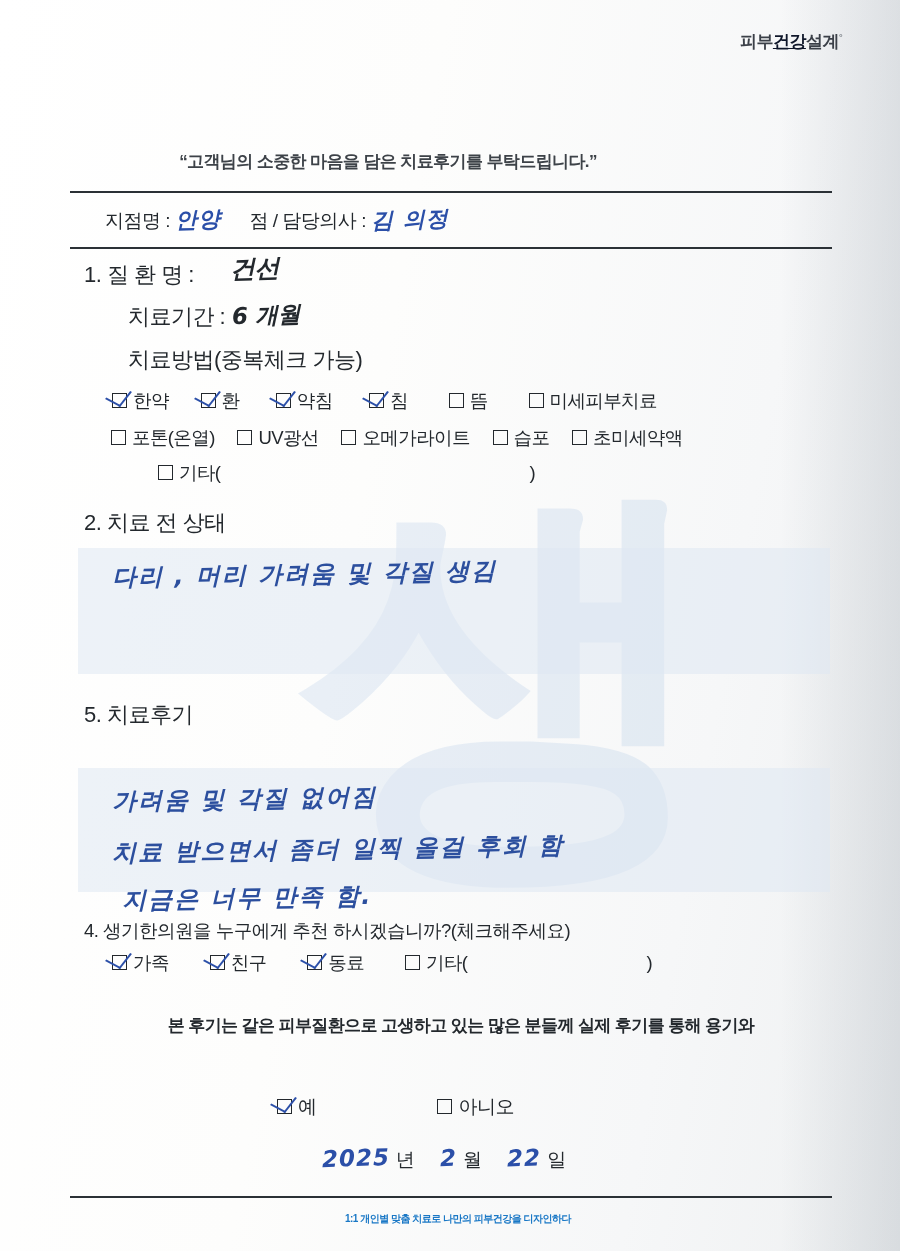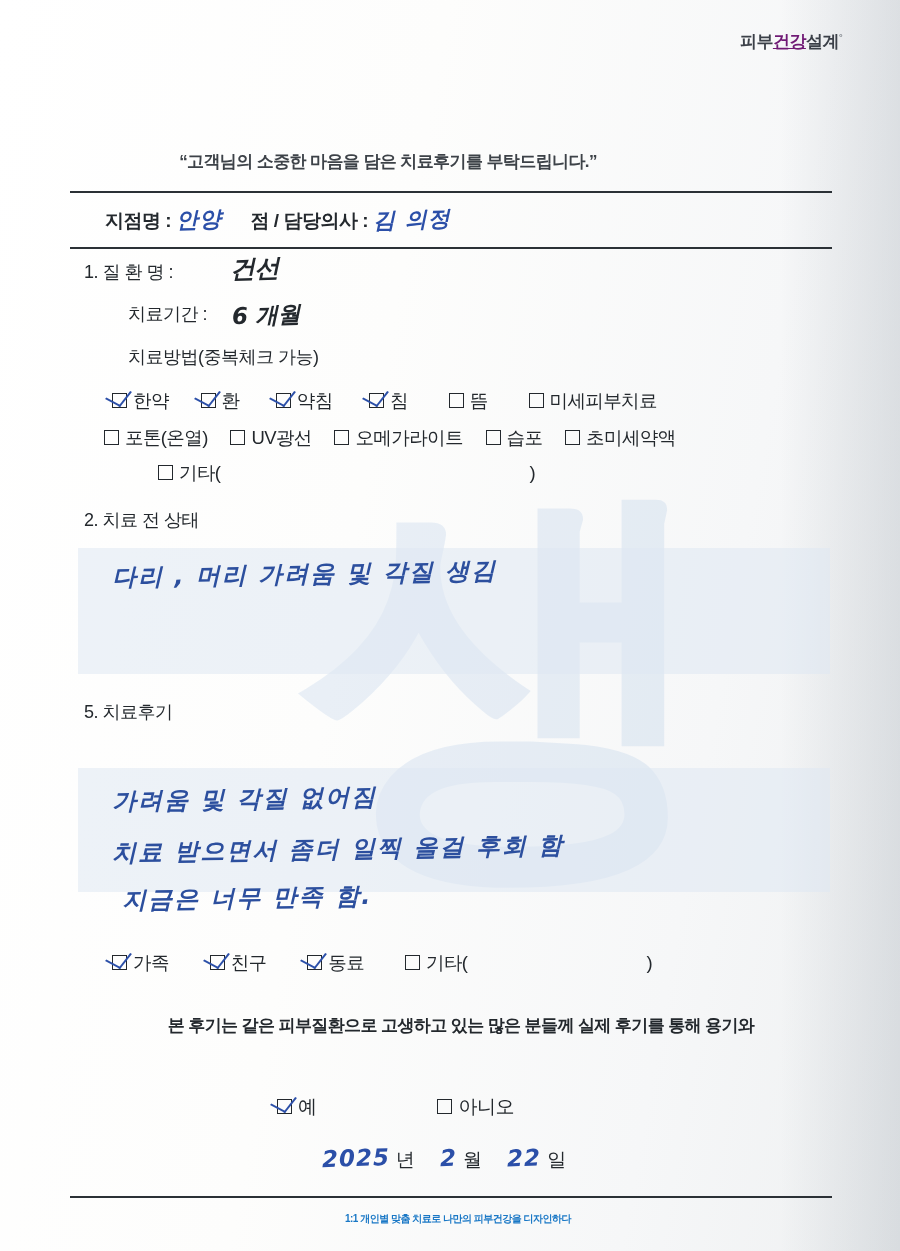--- a/index.html
+++ b/index.html
@@ -55,21 +55,21 @@
   .brand {
     position: absolute;
     right: 58px;
     top: 30px;
     font-size: 17px;
     font-weight: bold;
     letter-spacing: -0.5px;
     color: #3b4048;
     white-space: nowrap;
   }
-  .brand .accent { color: #701a75; text-decoration: underline; }
+  .brand .accent { color: #0f172a; text-decoration: underline; }
   .brand .deg {
     font-size: 9px;
     vertical-align: super;
     color: #7b8088;
   }
   .title {
     position: absolute;
     top: 75px;
     left: 0;
     width: 900px;
@@ -107,55 +107,55 @@
   
   .branch-row {
     position: absolute;
     left: 105px;
     top: 205px;
     font-size: 19px;
     color: #23282d;
     letter-spacing: -0.5px;
     white-space: nowrap;
   }
-  .branch-row span.lbl { font-weight: bold; }
+  .branch-row span.lbl { font-weight: normal; }
   .hand {
     font-family: "DejaVu Sans", sans-serif;
     color: #2b4fa8;
     font-size: 22px;
     font-style: italic;
     font-weight: bold;
     letter-spacing: 1px;
     transform: rotate(-2deg);
     display: inline-block;
   }
 
   
   .sec {
     position: absolute;
-    font-size: 18px;
+    font-size: 22px;
     color: #23282d;
     letter-spacing: -0.5px;
     white-space: nowrap;
   }
   .sec1-title { left: 84px; top: 260px; }
   .sec1-dis-hand { left: 230px; top: 252px; font-size: 25px; }
   .sec1-period { left: 128px; top: 302px; }
   .sec1-period-hand { left: 232px; top: 300px; font-size: 23px; }
   .sec1-method { left: 128px; top: 345px; }
 
   .checkrow {
     position: absolute;
     font-size: 18.5px;
     color: #23282d;
     letter-spacing: -0.6px;
     white-space: nowrap;
   }
   .checkrow.r1 { left: 112px; top: 388px; }
-  .checkrow.r2 { left: 104px; top: 425px; }
+  .checkrow.r2 { left: 111px; top: 425px; }
   .checkrow.r3 { left: 112px; top: 460px; padding-left: 46px; }
 
   .opt { display: inline-block; }
   .box {
     display: inline-block;
     width: 13px;
     height: 13px;
     border: 1.6px solid #23282d;
     margin-right: 6px;
     position: relative;
@@ -321,20 +321,21 @@
     <div class="sec sec2-title">2. 치료 전 상태</div>
     <div class="answer-block a1"></div>
     <div class="hand-line h-l1">다리 , 머리 가려움 및 각질 생김</div>
 
     <div class="sec sec3-title">5. 치료후기</div>
     <div class="answer-block a2"></div>
     <div class="hand-line h-l2">가려움 및 각질 없어짐</div>
     <div class="hand-line h-l3">치료 받으면서 좀더 일찍 올걸 후회 함</div>
     <div class="hand-line h-l4">지금은 너무 만족 함.</div>
 
+    <div class="sec sec4-title">4. 생기한의원을 누구에게 추천 하시겠습니까?(체크해주세요)</div>
     <div class="checkrow r4">
       <span class="opt"><span class="box checked"></span><span>가족</span></span>
       &nbsp;&nbsp;&nbsp;&nbsp;&nbsp;&nbsp;&nbsp;
       <span class="opt"><span class="box checked"></span><span>친구</span></span>
       &nbsp;&nbsp;&nbsp;&nbsp;&nbsp;&nbsp;&nbsp;
       <span class="opt"><span class="box checked"></span><span>동료</span></span>
       &nbsp;&nbsp;&nbsp;&nbsp;&nbsp;&nbsp;&nbsp;
       <span class="opt"><span class="box"></span><span>기타(</span></span>
       <span style="display:inline-block;width:170px"></span>
       <span>)</span>

